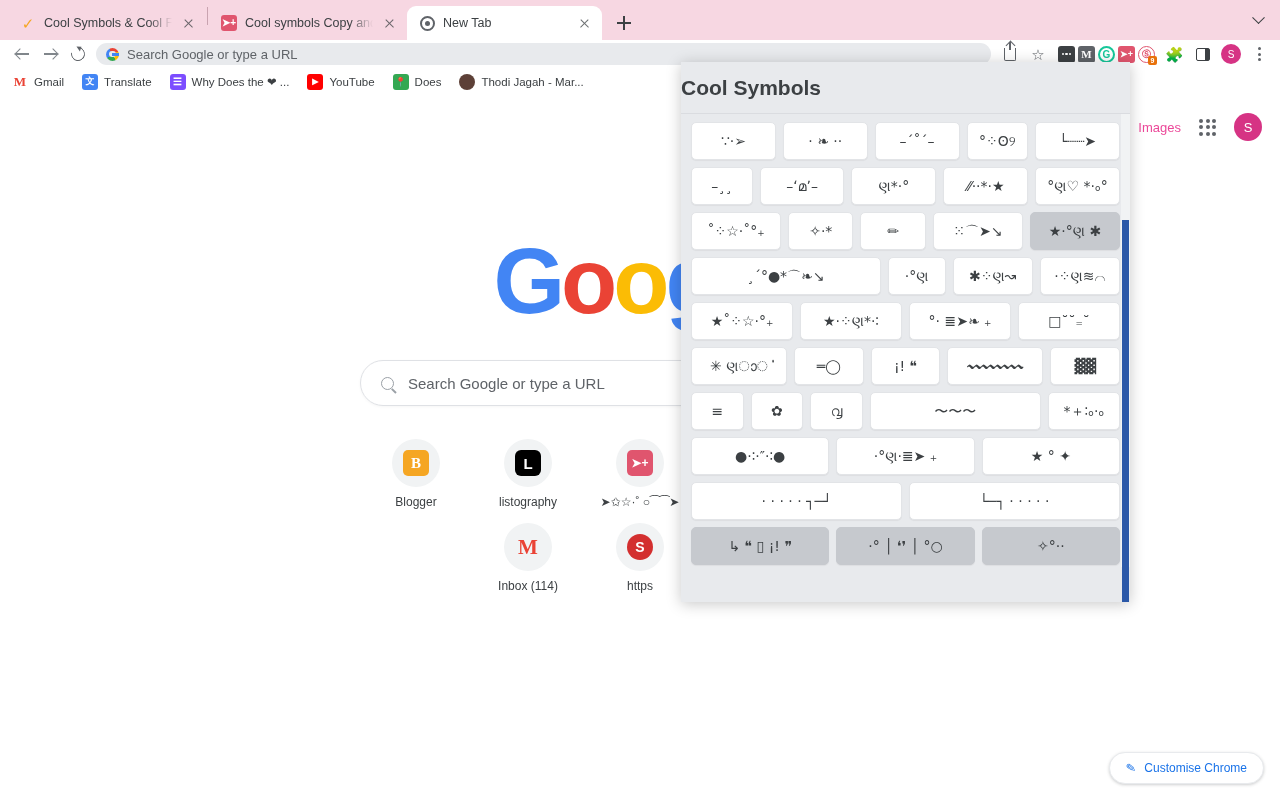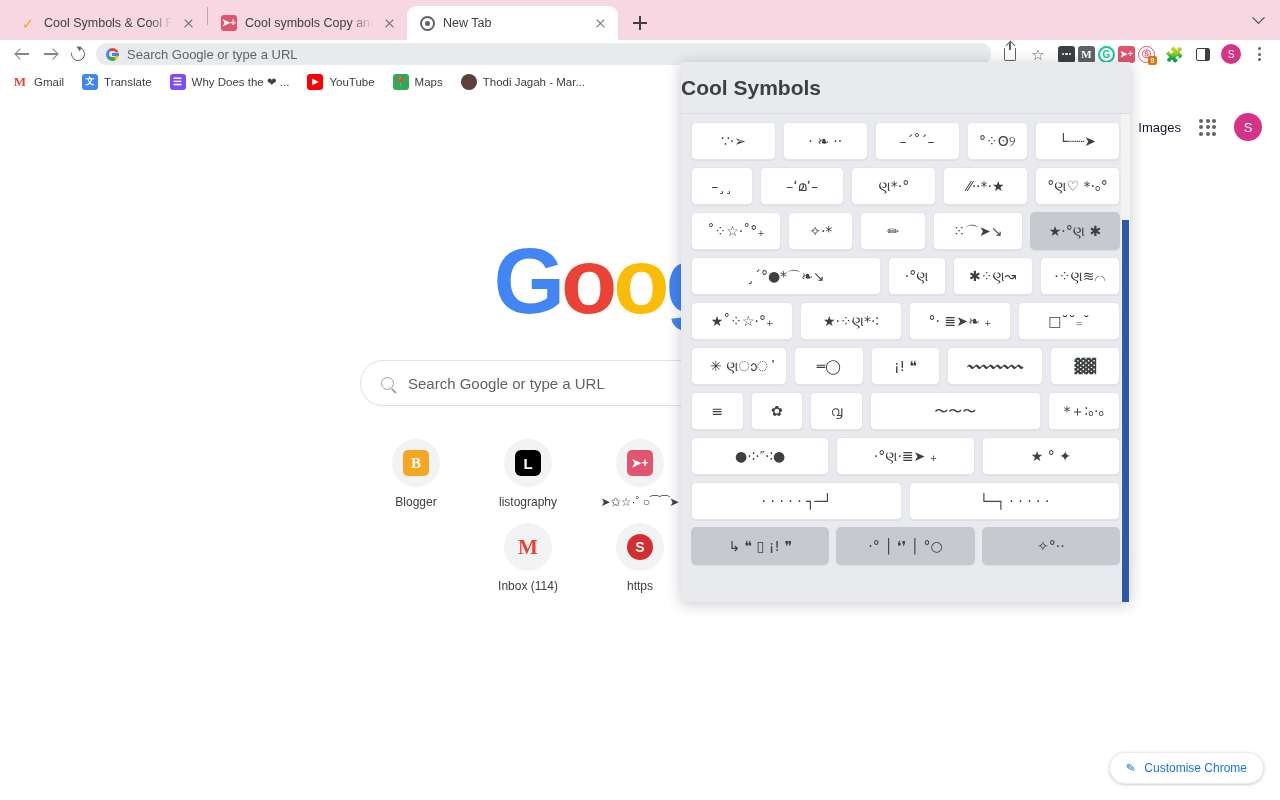--- a/index.html
+++ b/index.html
@@ -16,21 +16,21 @@
     position: absolute; top: 0; left: 0; width: 1280px; height: 40px;
     background: #f7d7e2;
     display: flex; align-items: flex-end; padding-left: 8px;
   }
   .tab {
     height: 34px; display: flex; align-items: center; gap: 8px;
     padding: 0 10px 0 12px; border-radius: 9px 9px 0 0;
     font-size: 12.5px; color: #3c4043; position: relative;
   }
   .tab.inactive { width: 198px; }
-  .tab.active { width: 211px; background: #ffffff; }
+  .tab.active { width: 195px; background: #ffffff; }
   .tab-favicon {
     width: 16px; height: 16px; flex: 0 0 16px;
     display: flex; align-items: center; justify-content: center;
     font-size: 13px; line-height: 1; border-radius: 3px;
   }
   .fav-check { color: #f5a623; font-size: 15px; }
   .fav-red { background: #e0556e; color: #fff; font-size: 10px; font-weight: bold; }
   .fav-chrome {
     border: 2px solid #5f6368; border-radius: 50%;
     width: 15px; height: 15px; position: relative; background: #fff;
@@ -218,21 +218,21 @@
 
   
   .ntp {
     position: absolute; top: 95px; left: 0; width: 1280px; height: 705px;
     background: #ffffff;
   }
   .ntp-topright {
     position: absolute; top: 18px; right: 18px;
     display: flex; align-items: center; gap: 18px;
   }
-  .ntp-link { font-size: 13px; color: #0f172a; }
+  .ntp-link { font-size: 13px; color: #ec4899; }
   .apps-grid {
     display: grid; grid-template-columns: repeat(3, 4px);
     grid-template-rows: repeat(3, 4px); gap: 2.5px;
   }
   .apps-grid i { width: 4px; height: 4px; background: #5f6368; border-radius: 50%; }
   .avatar-lg {
     width: 28px; height: 28px; border-radius: 50%; background: #d63384;
     color: #fff; font-size: 13px; display: flex; align-items: center;
     justify-content: center;
   }
@@ -438,21 +438,21 @@
     <div class="bm">
       <span class="bm-ico bmi-note">☰</span>
       <span>Why Does the ❤ ...</span>
     </div>
     <div class="bm">
       <span class="bm-ico bmi-yt">▶</span>
       <span>YouTube</span>
     </div>
     <div class="bm">
       <span class="bm-ico bmi-maps">📍</span>
-      <span>Maps</span>
+      <span>Does</span>
     </div>
     <div class="bm">
       <span class="bm-ico bmi-face"></span>
       <span>Thodi Jagah - Mar...</span>
     </div>
   </div>
 
   <div class="ntp">
     <div class="ntp-topright">
       <span class="ntp-link">Images</span>

